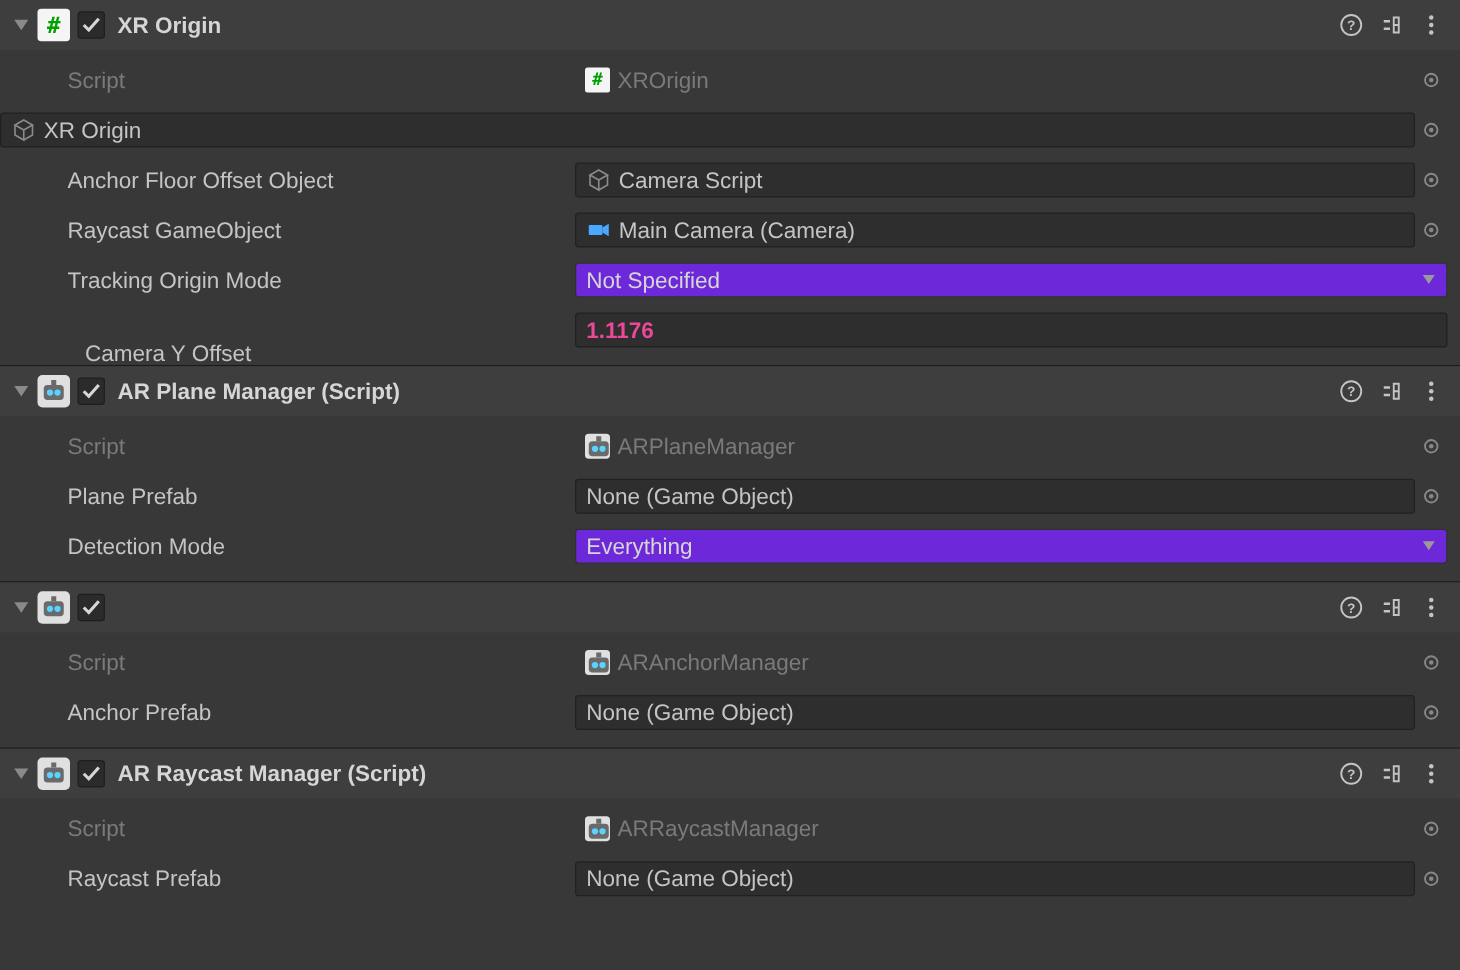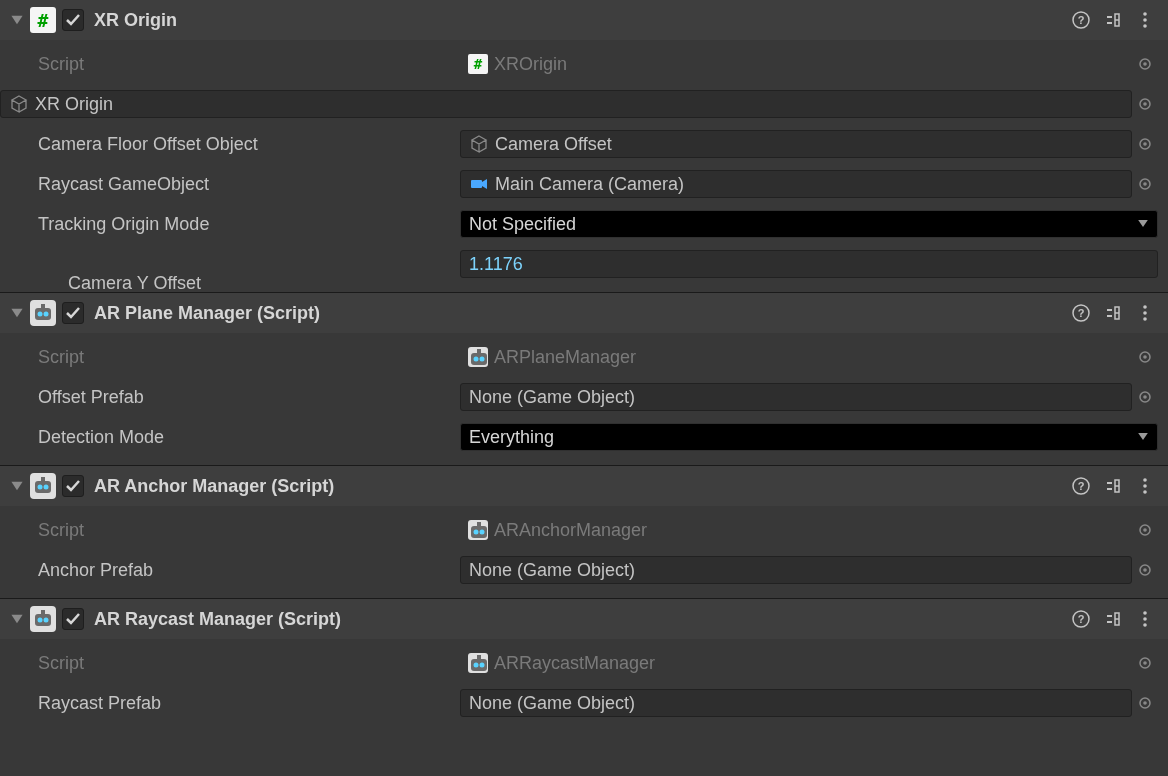--- a/index.html
+++ b/index.html
@@ -80,21 +80,21 @@
 
   .prop-row {
     display: flex;
     align-items: center;
     height: 40px;
     padding: 0 10px 0 0;
   }
   .prop-row.sub .label { padding-left: 68px; margin-top: 38px; }
   .label {
     width: 460px;
-    padding-left: 38px;
+    padding-left: 54px;
     color: #c4c4c4;
   }
   .label.disabled { color: #7a7a7a; }
   .value-area {
     flex: 1;
     display: flex;
     align-items: center;
     height: 28px;
   }
   .obj-field, .dropdown, .text-input {
@@ -126,38 +126,39 @@
   .pick-dot {
     width: 26px;
     display: flex;
     align-items: center;
     justify-content: center;
     color: #888;
   }
   .pick-dot svg { width: 16px; height: 16px; }
 
   .dropdown {
-    background: #000000;
+    background: #6d28d9;
     border: 1px solid #303030;
     color: #d6d6d6;
   }
   .dropdown .dd-arrow {
     position: absolute;
     right: 8px;
     top: 50%;
     transform: translateY(-50%);
     color: #9a9a9a;
   }
   .dropdown .dd-arrow svg { width: 12px; height: 12px; }
 
   .text-input {
     background: #2e2e2e;
     border: 1px solid #212121;
-    color: #7dd3fc;
+    color: #ec4899;
     font-size: 18px;
+    font-weight: bold;
   }
   .body { padding: 4px 0 8px 0; }
 </style>
 </head>
 <body>
 
 <div id="root">
     <div class="component">
       <div class="comp-header">
         <span class="foldout">
@@ -224,29 +225,29 @@
             </div>
             <span class="pick-dot">
               <svg viewBox="0 0 16 16">
                 <circle cx="8" cy="8" r="5" fill="none" stroke="currentColor" stroke-width="1.5"></circle>
                 <circle cx="8" cy="8" r="1.8" fill="currentColor"></circle>
               </svg>
             </span>
           </div>
         </div>
         <div class="prop-row">
-          <div class="label">Camera Floor Offset Object</div>
+          <div class="label">Anchor Floor Offset Object</div>
           <div class="value-area">
             <div class="obj-field">
               <span class="prefix-icon">
                 <svg viewBox="0 0 20 20">
                   <path d="M10 2 L17 6 L10 10 L3 6 Z M3 6 V14 L10 18 V10 M17 6 V14 L10 18" fill="none" stroke="#8a8a8a" stroke-width="1.3"></path>
                 </svg>
               </span>
-              <span>Camera Offset</span>
+              <span>Camera Script</span>
             </div>
             <span class="pick-dot">
               <svg viewBox="0 0 16 16">
                 <circle cx="8" cy="8" r="5" fill="none" stroke="currentColor" stroke-width="1.5"></circle>
                 <circle cx="8" cy="8" r="1.8" fill="currentColor"></circle>
               </svg>
             </span>
           </div>
         </div>
         <div class="prop-row">
@@ -352,21 +353,21 @@
             </div>
             <span class="pick-dot">
               <svg viewBox="0 0 16 16">
                 <circle cx="8" cy="8" r="5" fill="none" stroke="currentColor" stroke-width="1.5"></circle>
                 <circle cx="8" cy="8" r="1.8" fill="currentColor"></circle>
               </svg>
             </span>
           </div>
         </div>
         <div class="prop-row">
-          <div class="label">Offset Prefab</div>
+          <div class="label">Plane Prefab</div>
           <div class="value-area">
             <div class="obj-field">
               <span>None (Game Object)</span>
             </div>
             <span class="pick-dot">
               <svg viewBox="0 0 16 16">
                 <circle cx="8" cy="8" r="5" fill="none" stroke="currentColor" stroke-width="1.5"></circle>
                 <circle cx="8" cy="8" r="1.8" fill="currentColor"></circle>
               </svg>
             </span>
@@ -398,21 +399,20 @@
             <circle cx="8" cy="12" r="2.5" fill="#59d3ff"></circle>
             <circle cx="14" cy="12" r="2.5" fill="#59d3ff"></circle>
             <rect x="9" y="2" width="4" height="4" fill="#6a6a6a"></rect>
           </svg>
         </span>
         <span class="checkbox">
           <svg viewBox="0 0 16 16">
             <path d="M2 8 L6 12 L14 3" stroke="#d6d6d6" stroke-width="2.5" fill="none"></path>
           </svg>
         </span>
-        <span class="comp-title">AR Anchor Manager (Script)</span>
         <span class="spacer"></span>
         <span class="hdr-btn">
           <svg viewBox="0 0 20 20">
             <circle cx="10" cy="10" r="8" fill="none" stroke="currentColor" stroke-width="1.5"></circle>
             <text x="10" y="14" text-anchor="middle" font-size="11" fill="currentColor" font-family="Arial" font-weight="bold">?</text>
           </svg>
         </span>
         <span class="hdr-btn">
           <svg viewBox="0 0 20 20">
             <path d="M4 6h5v2H4zM4 12h5v2H4z" fill="currentColor"></path>

